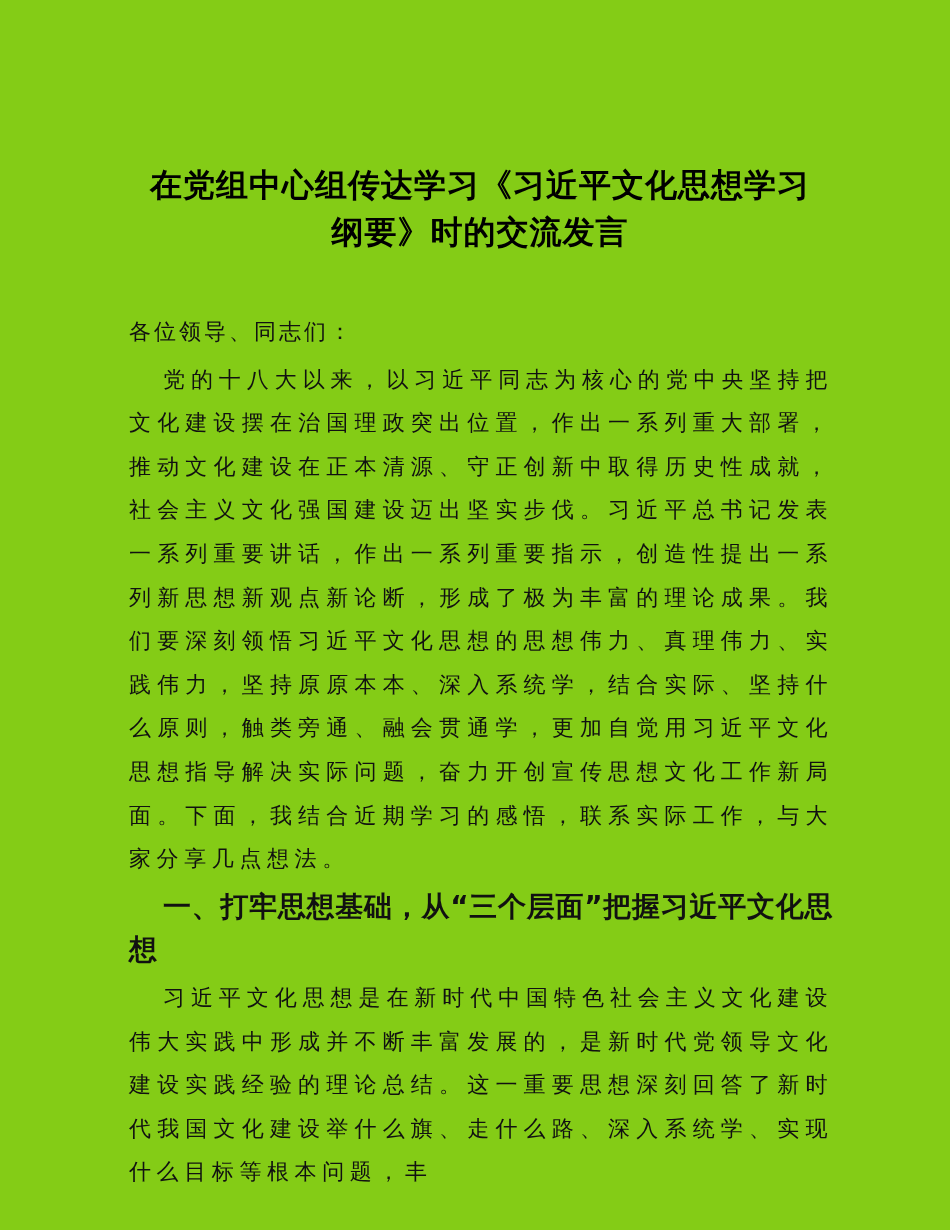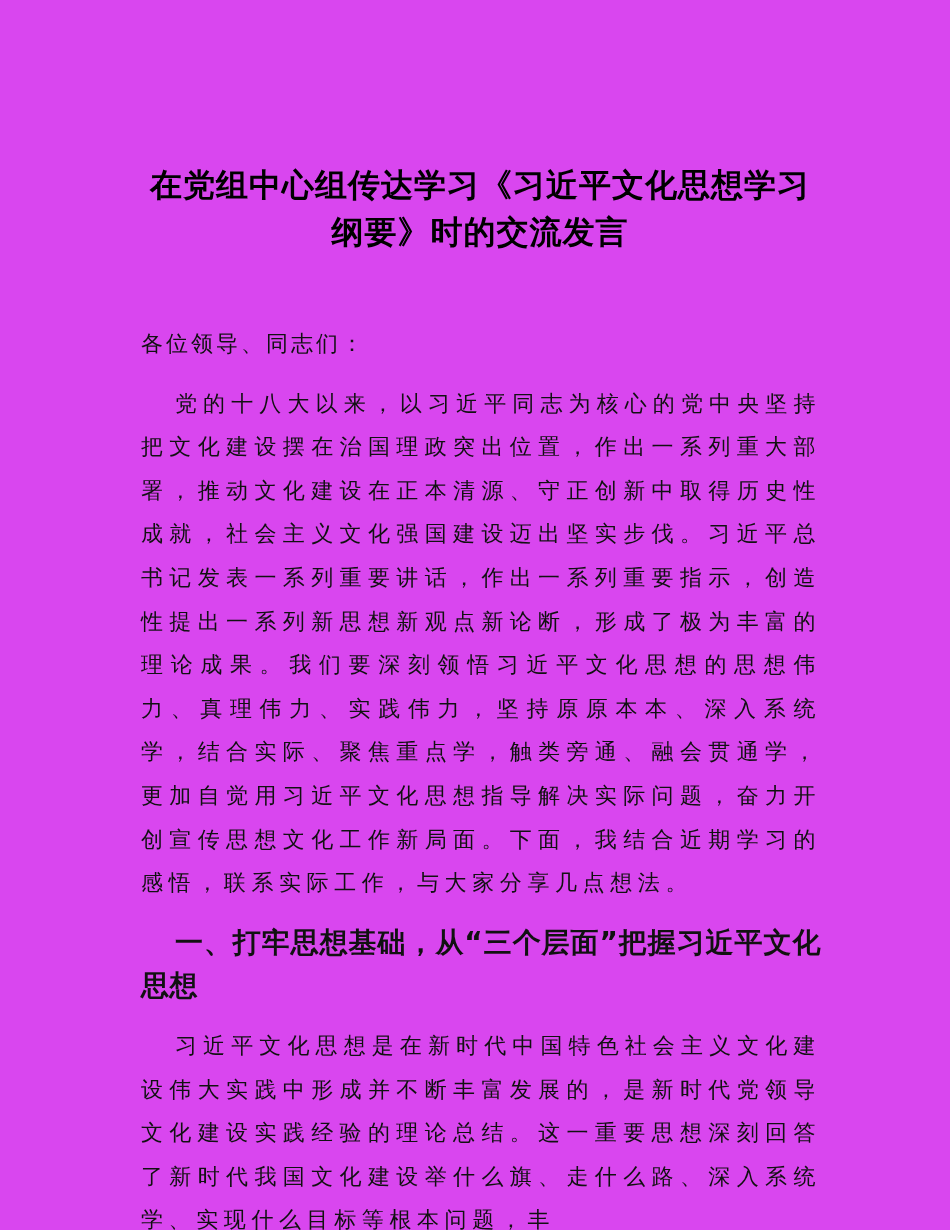--- a/index.html
+++ b/index.html
@@ -12,21 +12,21 @@
       height: 1230px;
       position: relative;
       overflow: hidden;
     }
     .page {
       position: absolute;
       left: 0;
       top: 0;
       width: 950px;
       height: 1230px;
-      background: #d946ef;
+      background: #84cc16;
     }
     .title {
       position: absolute;
       left: 120px;
       top: 162px;
       width: 720px;
       text-align: center;
       font-family: "DejaVu Serif", "Liberation Serif", serif;
       font-weight: bold;
       font-size: 32px;
@@ -38,21 +38,21 @@
       position: absolute;
       left: 125px;
       top: 306px;
       width: 712px;
       font-family: "DejaVu Sans", "Liberation Sans", sans-serif;
       font-size: 22px;
       line-height: 43.6px;
       color: #111111;
     }
     .body p {
-      margin: 16px;
+      margin: 4px;
       text-align: justify;
       text-align-last: left;
       letter-spacing: 5.6px;
     }
     .body p.indent {
       text-indent: 34px;
     }
     .body p.salutation {
       letter-spacing: 3px;
     }
@@ -67,17 +67,17 @@
 <body>
 
 <div class="page">
   <div class="title">
     <div>在党组中心组传达学习《习近平文化思想学习</div>
     <div>纲要》时的交流发言</div>
   </div>
 
   <div class="body">
     <p class="salutation">各位领导、同志们：</p>
-    <p class="indent">党的十八大以来，以习近平同志为核心的党中央坚持把文化建设摆在治国理政突出位置，作出一系列重大部署，推动文化建设在正本清源、守正创新中取得历史性成就，社会主义文化强国建设迈出坚实步伐。习近平总书记发表一系列重要讲话，作出一系列重要指示，创造性提出一系列新思想新观点新论断，形成了极为丰富的理论成果。我们要深刻领悟习近平文化思想的思想伟力、真理伟力、实践伟力，坚持原原本本、深入系统学，结合实际、聚焦重点学，触类旁通、融会贯通学，更加自觉用习近平文化思想指导解决实际问题，奋力开创宣传思想文化工作新局面。下面，我结合近期学习的感悟，联系实际工作，与大家分享几点想法。</p>
+    <p class="indent">党的十八大以来，以习近平同志为核心的党中央坚持把文化建设摆在治国理政突出位置，作出一系列重大部署，推动文化建设在正本清源、守正创新中取得历史性成就，社会主义文化强国建设迈出坚实步伐。习近平总书记发表一系列重要讲话，作出一系列重要指示，创造性提出一系列新思想新观点新论断，形成了极为丰富的理论成果。我们要深刻领悟习近平文化思想的思想伟力、真理伟力、实践伟力，坚持原原本本、深入系统学，结合实际、坚持什么原则，触类旁通、融会贯通学，更加自觉用习近平文化思想指导解决实际问题，奋力开创宣传思想文化工作新局面。下面，我结合近期学习的感悟，联系实际工作，与大家分享几点想法。</p>
     <p class="heading">一、打牢思想基础，从“三个层面”把握习近平文化思想</p>
     <p class="indent">习近平文化思想是在新时代中国特色社会主义文化建设伟大实践中形成并不断丰富发展的，是新时代党领导文化建设实践经验的理论总结。这一重要思想深刻回答了新时代我国文化建设举什么旗、走什么路、深入系统学、实现什么目标等根本问题，丰</p>
   </div>
 </div>
 
 </body></html>

